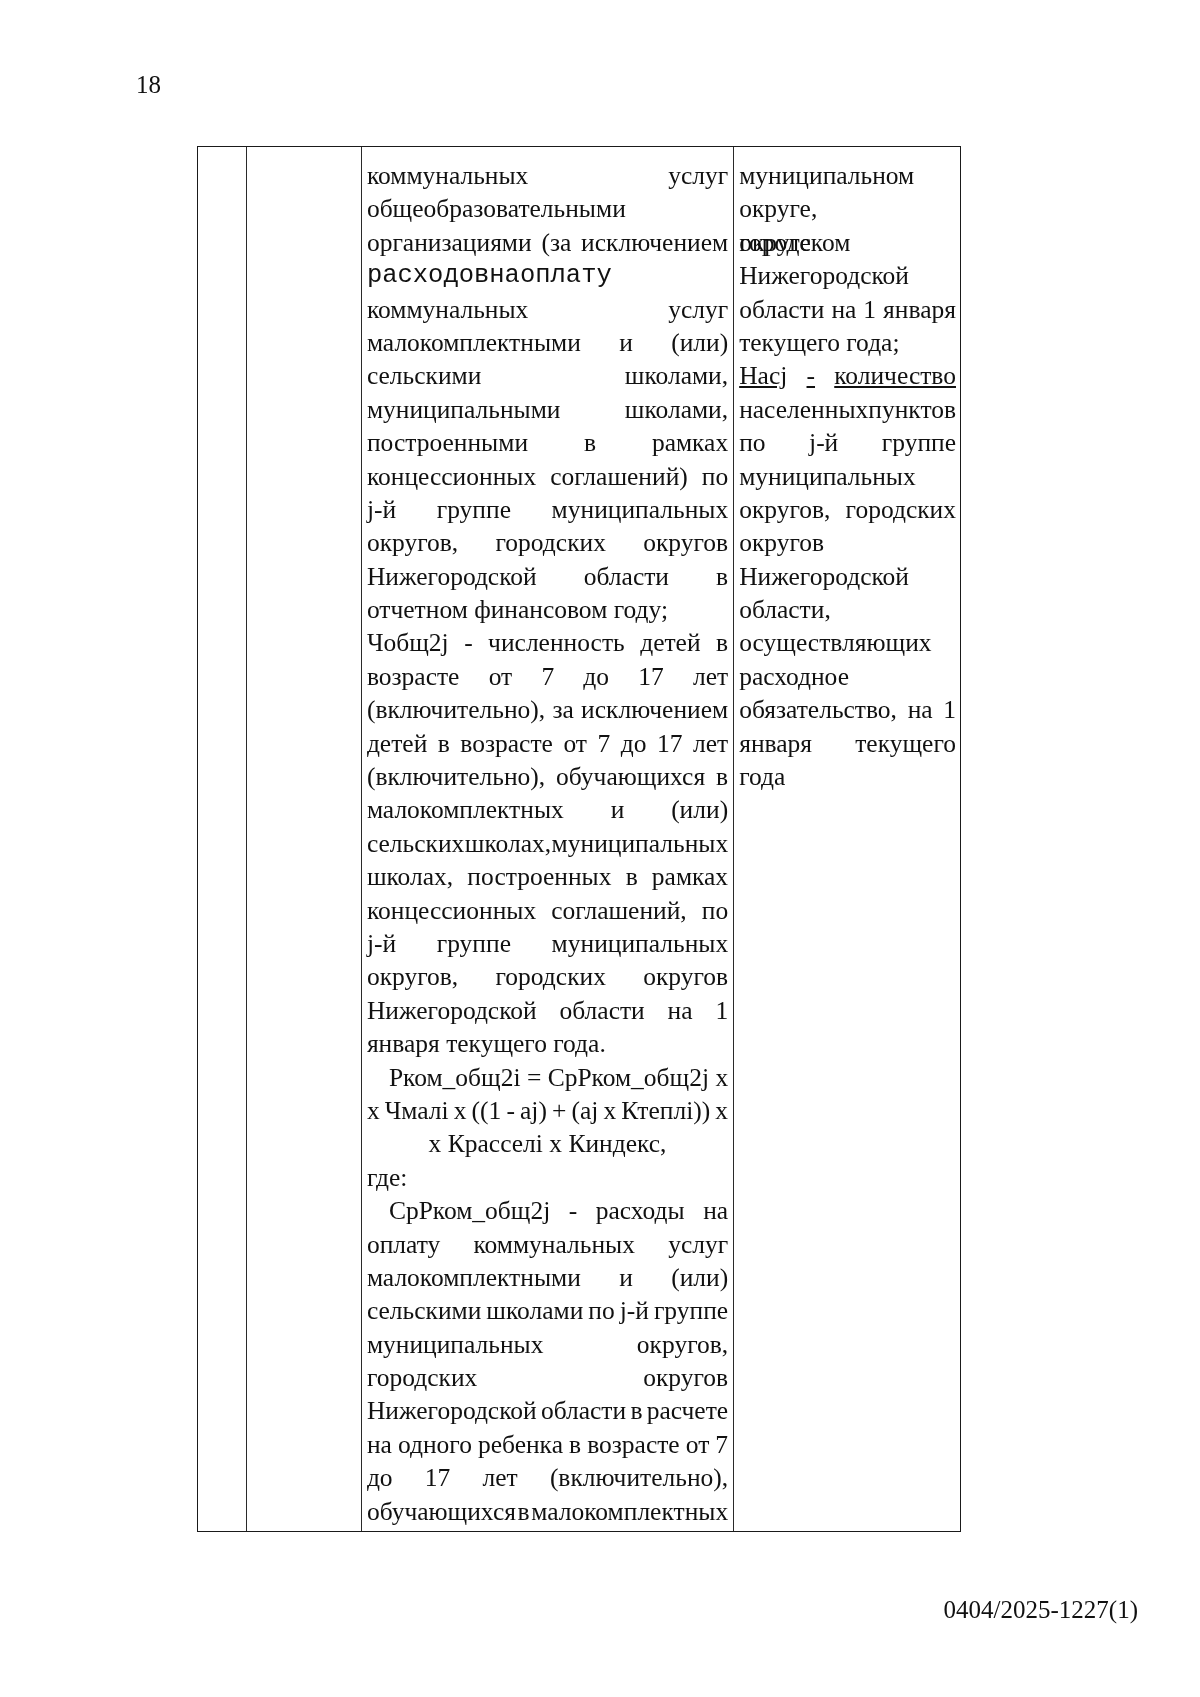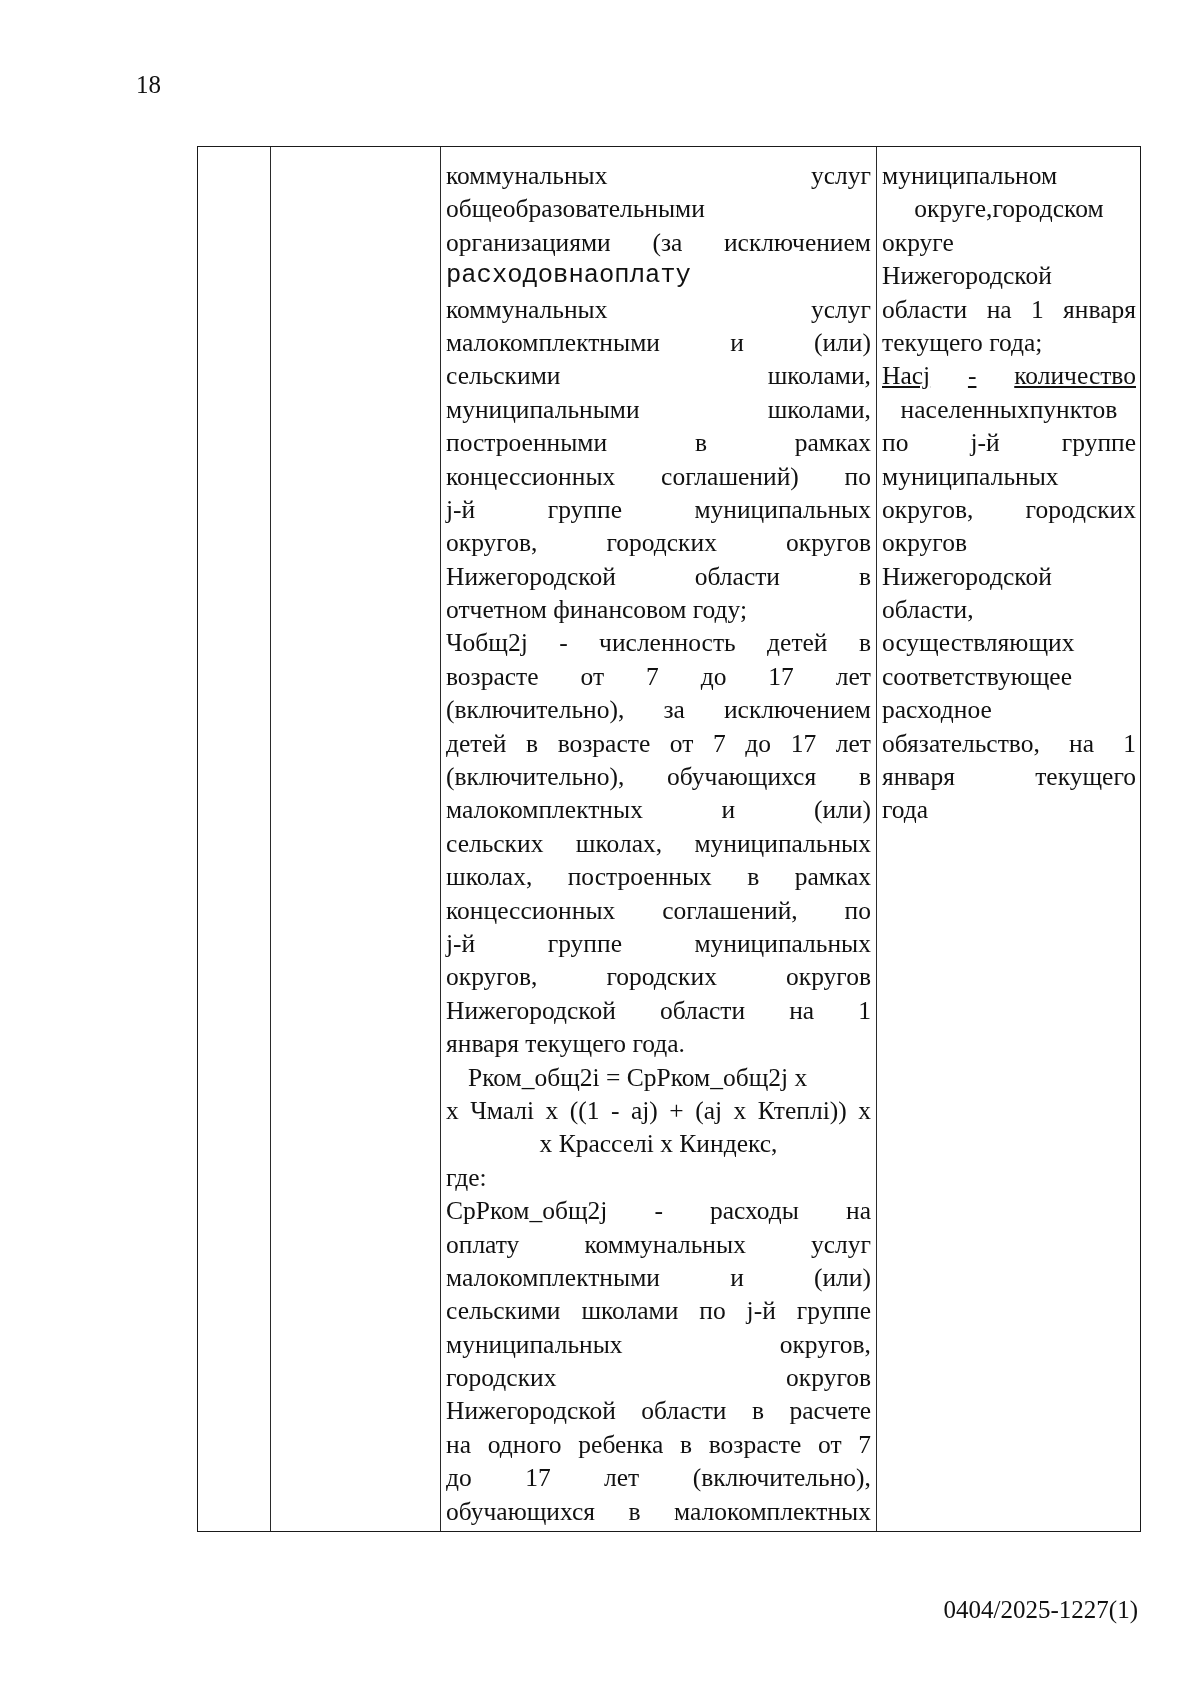--- a/index.html
+++ b/index.html
@@ -8,21 +8,21 @@
     font-family: "Liberation Serif", "DejaVu Serif", serif;
     color: #111111;
   }
   .page-number {
     position: absolute; left: 0; width: 1200px; top: 70px;
     text-align: left; font-size: 25px; line-height: 30px;
     padding-left: 136px; box-sizing: border-box;
   }
   .doc-table {
     position: absolute; left: 197px; top: 146px;
-    width: 944px; height: 1386px;
+    width: 764px; height: 1386px;
     border: 1.5px solid #1a1a1a; box-sizing: border-box;
     display: flex;
   }
   .col { height: 100%; box-sizing: border-box; }
   .col + .col { border-left: 1.5px solid #2a2a2a; }
   .col-1 { width: 72px; }
   .col-2 { width: 170px; }
   .col-3 { width: 436px; padding: 12px 5px 0 5px; }
   .col-4 { flex: 1; padding: 12px 4px 0 5px; }
   .line {
@@ -187,21 +187,21 @@
         <span>-</span>
         <span>aj)</span>
         <span>+</span>
         <span>(aj</span>
         <span>х</span>
         <span>Ктеплi))</span>
         <span>х</span>
       </span>
       <span class="line center">х Красселi х Киндекс,</span>
       <span class="line last">где:</span>
-      <span class="line" style="display: flex; justify-content: space-between;">
+      <span class="line" style="display: flex; justify-content: space-between; margin-left: 22px;">
         <span>СрРком_общ2j</span>
         <span>-</span>
         <span>расходы</span>
         <span>на</span>
       </span>
       <span class="line" style="display: flex; justify-content: space-between;">
         <span>оплату</span>
         <span>коммунальных</span>
         <span>услуг</span>
       </span>
@@ -247,21 +247,21 @@
         <span>(включительно),</span>
       </span>
       <span class="line" style="display: flex; justify-content: space-between;">
         <span>обучающихся</span>
         <span>в</span>
         <span>малокомплектных</span>
       </span>
     </div>
   <div class="col col-4" id="col4">
       <span class="line last">муниципальном</span>
-      <span class="line" style="display: flex; justify-content: center;">
+      <span class="line" style="display: flex; justify-content: space-between; flex-direction: column;">
         <span>округе,</span>
         <span>городском</span>
       </span>
       <span class="line last">округе</span>
       <span class="line last">Нижегородской</span>
       <span class="line" style="display: flex; justify-content: space-between;">
         <span>области</span>
         <span>на</span>
         <span>1</span>
         <span>января</span>
@@ -283,21 +283,20 @@
       </span>
       <span class="line last">муниципальных</span>
       <span class="line" style="display: flex; justify-content: space-between;">
         <span>округов,</span>
         <span>городских</span>
       </span>
       <span class="line last">округов</span>
       <span class="line last">Нижегородской</span>
       <span class="line last">области,</span>
       <span class="line last">осуществляющих</span>
-      <span class="line last">соответствующее</span>
       <span class="line last">расходное</span>
       <span class="line" style="display: flex; justify-content: space-between;">
         <span>обязательство,</span>
         <span>на</span>
         <span>1</span>
       </span>
       <span class="line" style="display: flex; justify-content: space-between;">
         <span>января</span>
         <span>текущего</span>
       </span>

